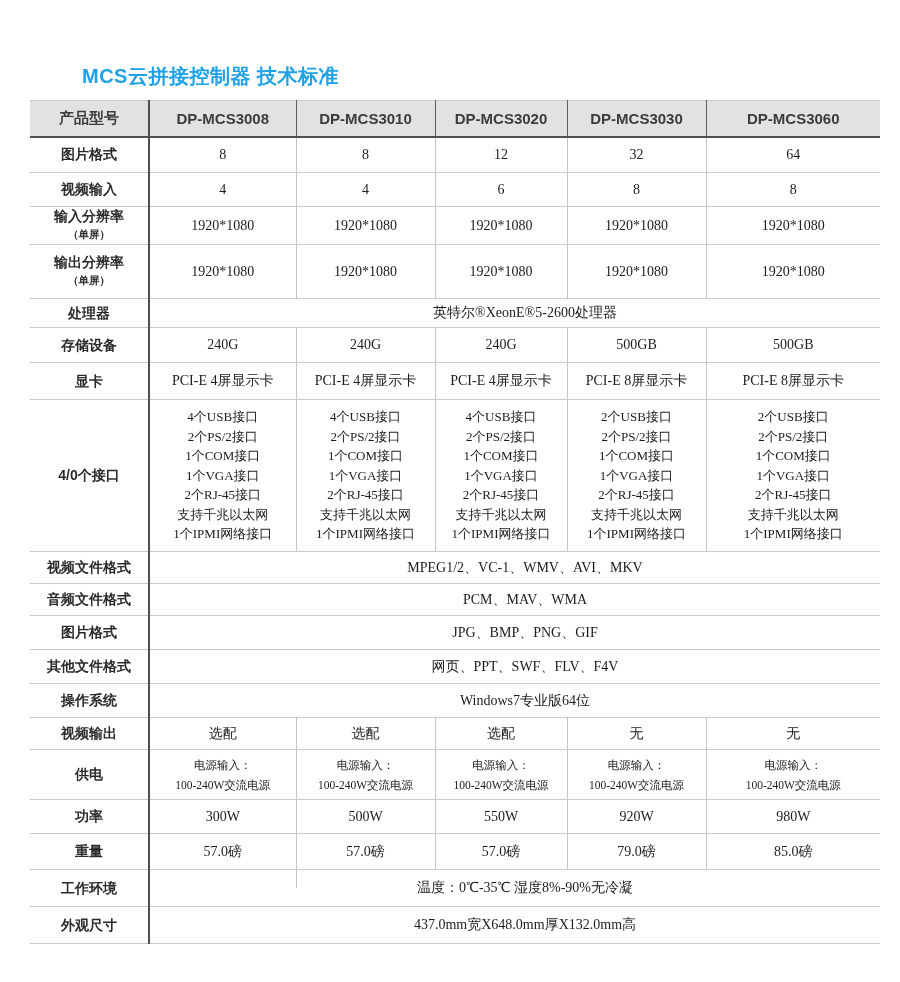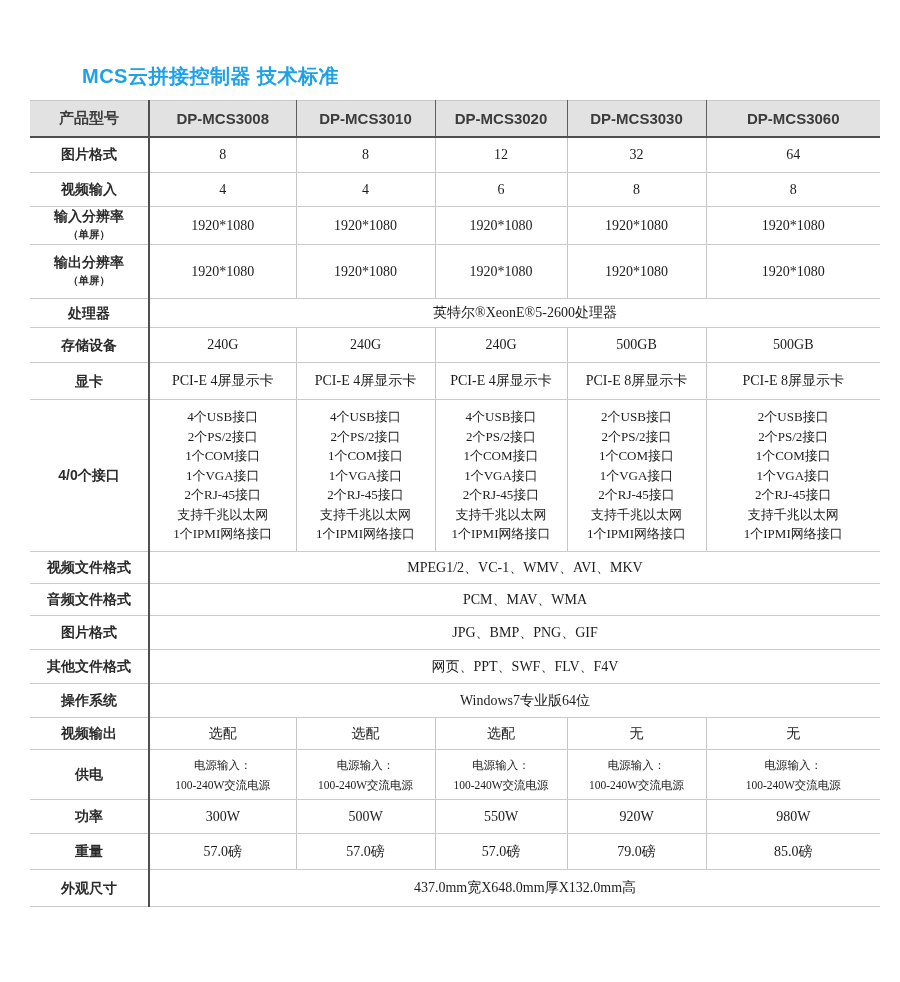--- a/index.html
+++ b/index.html
@@ -242,20 +242,24 @@
 
     <tr class="r-wei">
       <td class="lbl">重量</td>
       <td class="val">57.0磅</td>
       <td class="val">57.0磅</td>
       <td class="val">57.0磅</td>
       <td class="val">79.0磅</td>
       <td class="val">85.0磅</td>
     </tr>
 
+    <tr class="r-env">
+      <td class="lbl">工作环境</td>
+      <td class="spanv env-cell" colspan="5">温度：0℃-35℃ 湿度8%-90%无冷凝</td>
+    </tr>
 
     <tr class="r-dim">
       <td class="lbl">外观尺寸</td>
       <td class="spanv" colspan="5">437.0mm宽X648.0mm厚X132.0mm高</td>
     </tr>
   </tbody>
     </table>
 </div>
 
 </body></html>

